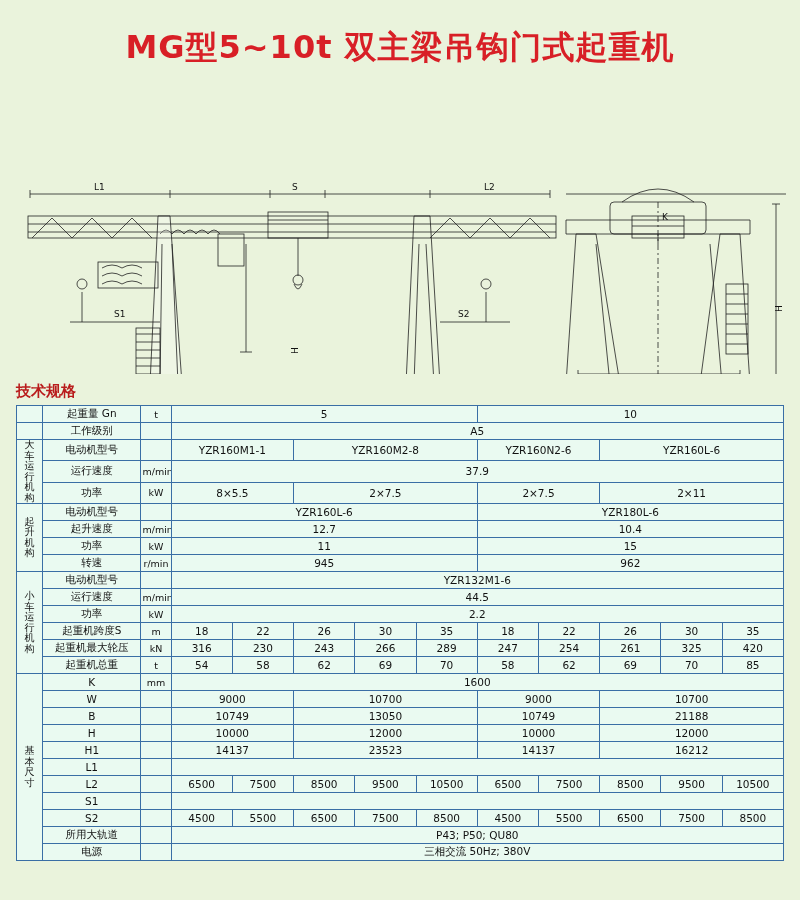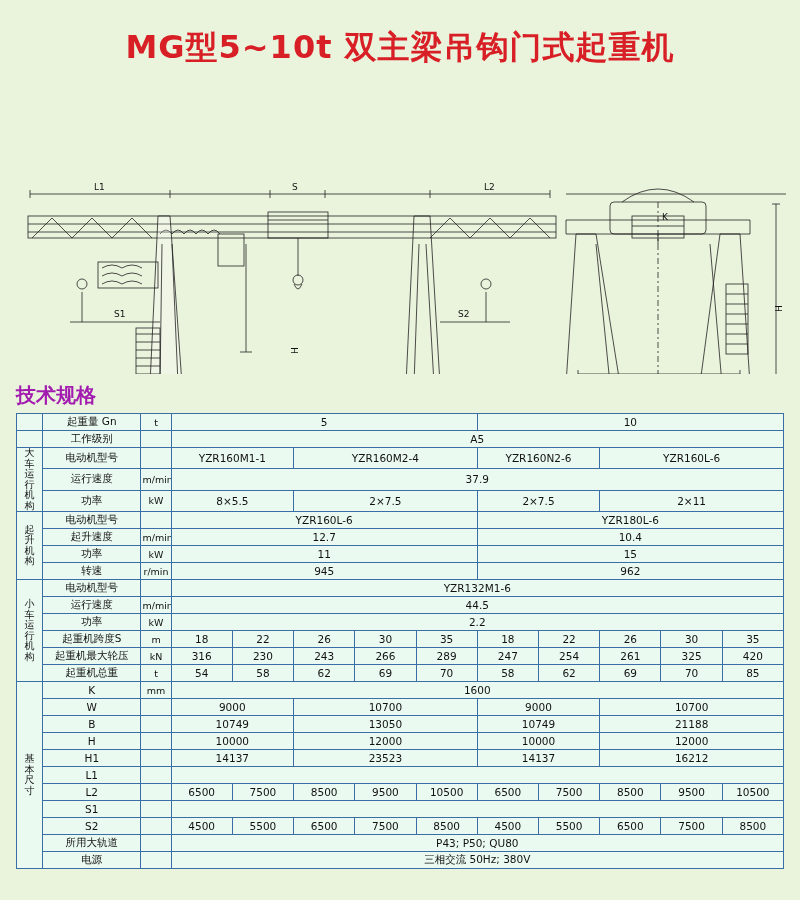--- a/index.html
+++ b/index.html
@@ -21,23 +21,23 @@
     font-family:"DejaVu Sans","Liberation Sans",sans-serif;
   }
   .drawing{
     position:relative;
     width:780px;
     height:290px;
     margin:14px auto 0 auto;
   }
   .drawing svg{display:block;}
   .spec-head{
-    color:#a21caf;
+    color:#b91c1c;
     font-weight:bold;
-    font-size:20px;
+    font-size:15px;
     margin:8px 0 4px 16px;
     font-family:"DejaVu Sans","Liberation Sans",sans-serif;
   }
   table.spec{
     border-collapse:collapse;
     width:768px;
     margin:0 auto;
     font-size:10.5px;
     table-layout:fixed;
     background:#eafaf1;
@@ -208,21 +208,21 @@
         <td class="grp" style="background: rgb(234, 250, 241);"></td>
         <td class="lbl">工作级别</td>
         <td class="unit"></td>
         <td class="val" colspan="10">A5</td>
       </tr>
       <tr>
         <td class="grp" rowspan="3" style="font-size: 10px; line-height: 1.05;">大<br>车<br>运<br>行<br>机<br>构</td>
         <td class="lbl">电动机型号</td>
         <td class="unit"></td>
         <td class="val" colspan="2">YZR160M1-1</td>
-        <td class="val" colspan="3">YZR160M2-4</td>
+        <td class="val" colspan="3">YZR160M2-8</td>
         <td class="val" colspan="2">YZR160N2-6</td>
         <td class="val" colspan="3">YZR160L-6</td>
       </tr>
       <tr>
         <td class="lbl">运行速度</td>
         <td class="unit">m/min</td>
         <td class="val" colspan="10">37.9</td>
       </tr>
       <tr>
         <td class="lbl">功率</td>

